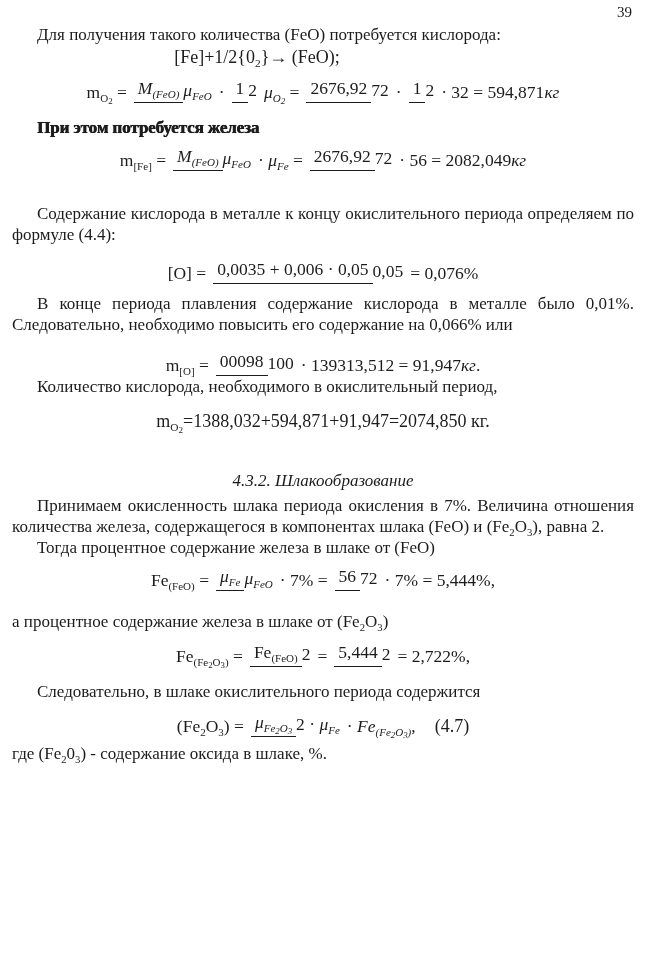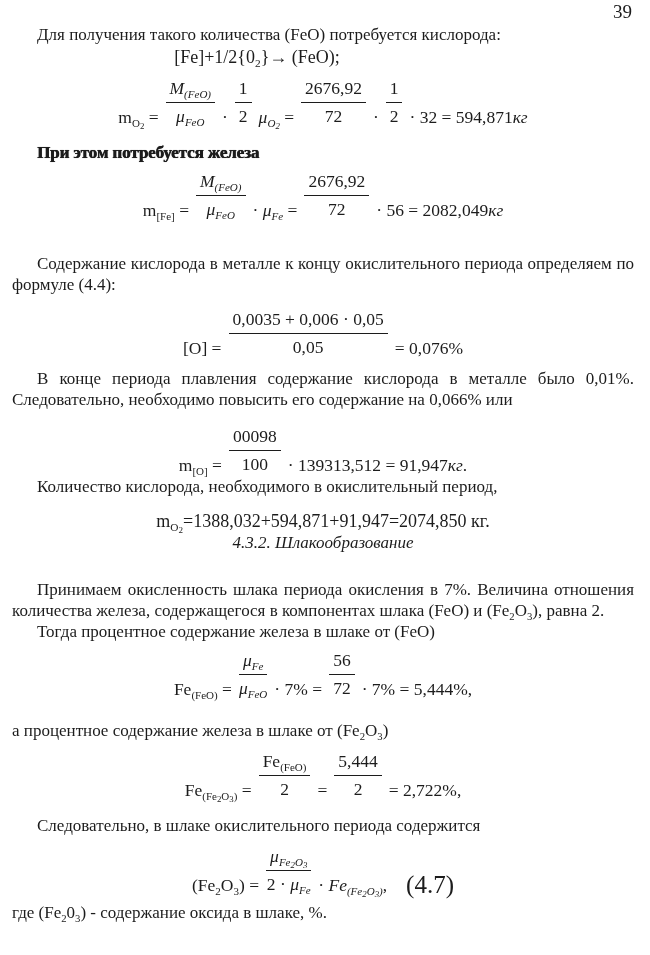--- a/index.html
+++ b/index.html
@@ -8,50 +8,50 @@
     width:650px; height:955px;
     box-sizing:border-box;
     background:#ffffff;
     color:#1c1c1c;
     font-family:"Liberation Serif", "DejaVu Serif", serif;
     font-size:17px;
     line-height:21px;
     padding:4px 16px 6px 12px;
     overflow:hidden;
   }
-  .pagenum { text-align:right; font-size:19px; line-height:16px; padding-right:2px; }
+  .pagenum { text-align:right; font-size:15px; line-height:16px; padding-right:2px; }
   .para { margin:0; text-align:justify; }
   .indent { text-indent:25px; }
   .heading { font-style:italic; text-align:center; }
   .smudge {
     font-weight:700;
     text-shadow:0.5px 0 0 currentColor, 0 0 0.7px rgba(0,0,0,0.75);
     letter-spacing:-0.1px;
   }
   .eqline { text-align:center; font-size:18px; }
   .shift-left { transform:translateX(-66px); }
   .formula {
     display:flex; justify-content:center; align-items:flex-end;
     gap:7px; font-size:17.5px; line-height:22px;
   }
-  .frac { display:inline-flex; flex-direction:column; align-items:center; text-align:center; }
+  .frac { display:inline-flex; flex-direction:row; align-items:center; text-align:center; }
   .frac .num { display:block; padding:0 4px 2px; border-bottom:1.4px solid currentColor; line-height:24px; }
   .frac .den { display:block; padding-top:1px; line-height:24px; }
   sub { font-size:63%; line-height:0; vertical-align:-0.35em; }
   sub sub { font-size:80%; vertical-align:-0.25em; }
   i { font-style:italic; }
-  .eqnum { margin-left:12px; font-size:25px; }
+  .eqnum { margin-left:12px; font-size:18px; }
   
   .mt-p1 { margin-top:4px; }  .mt-eq1 { margin-top:2px; }
   .mt-f1 { margin-top:8px; }  .mt-p2 { margin-top:14px; }
   .mt-f2 { margin-top:6px; }  .mt-p3 { margin-top:32px; }
   .mt-f3 { margin-top:12px; } .mt-p4 { margin-top:9px; }
   .mt-f4 { margin-top:14px; } .mt-p5 { margin-top:0px; }
-  .mt-eq2 { margin-top:14px; } .mt-h { }
-  .mt-p6 { margin-top:26px; } .mt-f5 { margin-top:6px; }
+  .mt-eq2 { margin-top:14px; } .mt-h { margin-top:38px; }
+  .mt-p6 { margin-top:4px; } .mt-f5 { margin-top:6px; }
   .mt-p8 { margin-top:20px; }  .mt-f6 { margin-top:8px; }
   .mt-p9 { margin-top:14px; } .mt-f7 { margin-top:8px; }
   .mt-p10 { margin-top:6px; }
 </style>
 </head>
 <body>
 
 <div class="page">
 
   <div class="pagenum">39</div>

